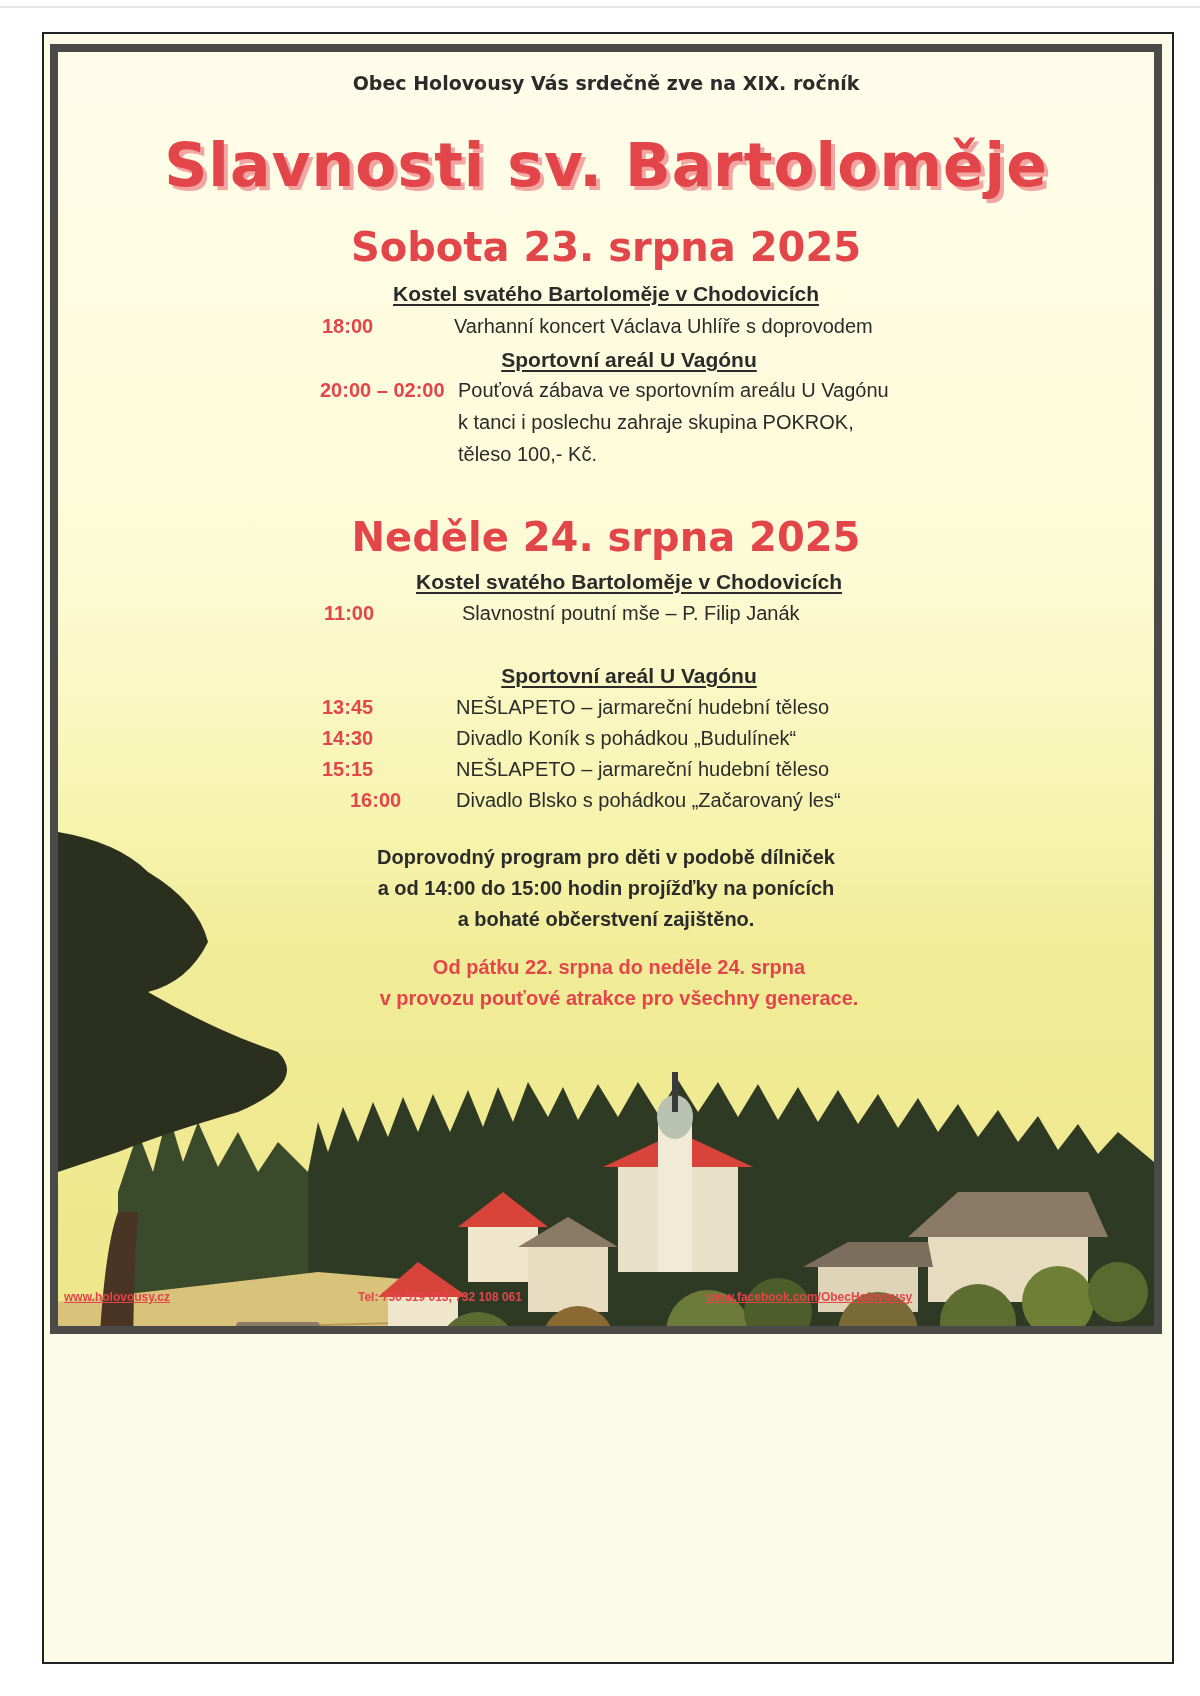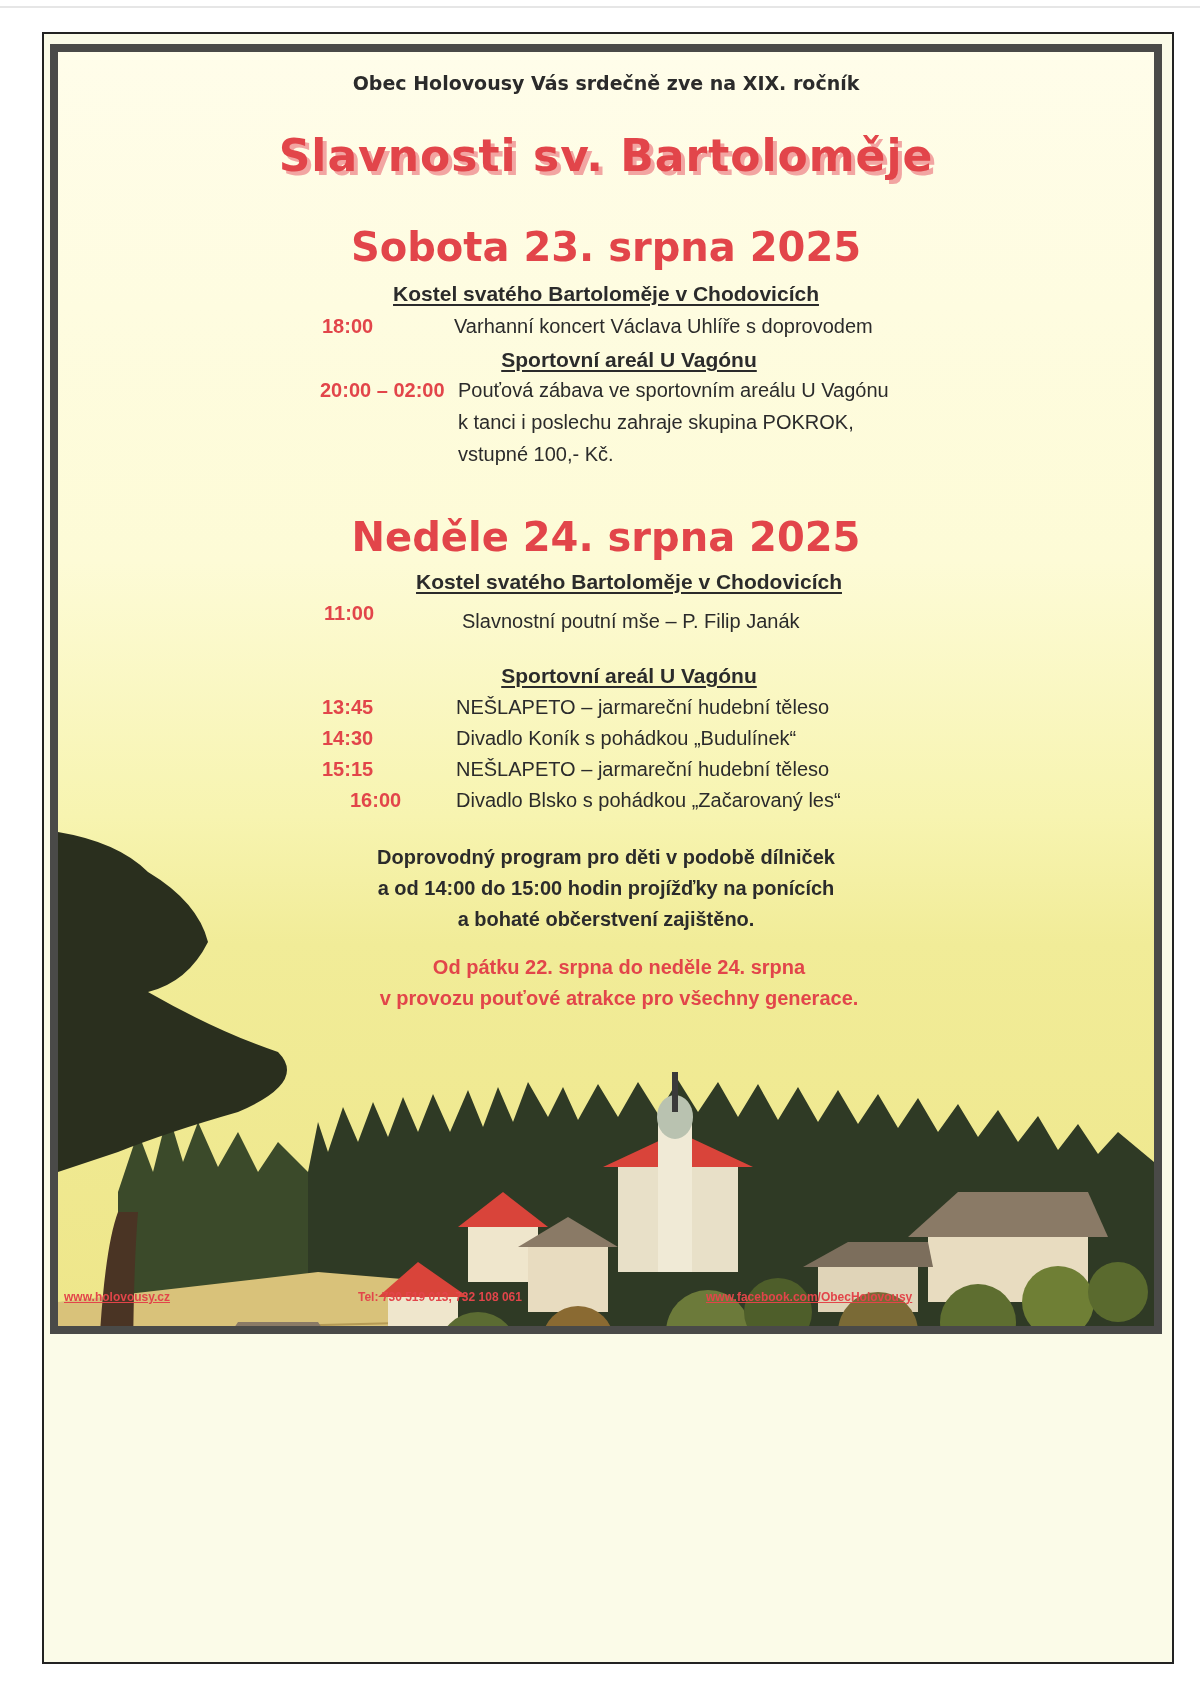--- a/index.html
+++ b/index.html
@@ -18,21 +18,21 @@
     border:8px solid #4a4a48; box-sizing:border-box; overflow:hidden;
     background: linear-gradient(180deg, #fffdea 0%, #fdfbd6 40%, #f7f4b0 60%, #f1ec98 70%, #eee68a 100%);
   }
   .content { position:absolute; left:0; top:0; width:100%; height:100%; }
   .invite {
     position:absolute; top:20px; left:0; width:100%; text-align:center;
     font-family:"DejaVu Sans", sans-serif; font-weight:bold; font-size:19px; color:#2b2b2b;
   }
   .main-title {
     position:absolute; top:78px; left:0; width:100%; text-align:center;
-    font-family:"DejaVu Sans", sans-serif; font-weight:bold; font-size:44px; color:#e2454a;
+    font-family:"DejaVu Sans", sans-serif; font-weight:bold; font-size:60px; color:#e2454a;
     text-shadow:4px 4px 0 #f2a5a2; letter-spacing:1px;
   }
   .day-title {
     position:absolute; left:0; width:100%; text-align:center;
     font-family:"DejaVu Sans", sans-serif; font-weight:bold; font-size:40px; color:#e2454a;
   }
   .venue {
     position:absolute; left:0; width:100%; text-align:center;
     font-family:"Liberation Sans", sans-serif; font-weight:bold; font-size:21px; color:#2b2b2b;
     text-decoration:underline; text-underline-offset:3px;
@@ -137,28 +137,28 @@
     </div>
     <div class="venue" style="top:296px; padding-left:46px; box-sizing:border-box;">Sportovní areál U Vagónu</div>
     <div class="row" style="top:327px;">
       <span class="time" style="left:262px;text-align:right;">20:00 – 02:00</span>
       <span class="desc" style="left:400px;">Pouťová zábava ve sportovním areálu U Vagónu</span>
     </div>
     <div class="row" style="top:359px;">
       <span class="desc" style="left:400px;">k tanci i poslechu zahraje skupina POKROK,</span>
     </div>
     <div class="row" style="top:391px;">
-      <span class="desc" style="left:400px;">vstupné 100,- Kč.</span>
+      <span class="desc" style="left:400px;">těleso 100,- Kč.</span>
     </div>
 
     <div class="day-title" style="top:462px;">Neděle 24. srpna 2025</div>
     <div class="venue" style="top:518px; padding-left:46px; box-sizing:border-box;">Kostel svatého Bartoloměje v Chodovicích</div>
     <div class="row" style="top:550px;">
       <span class="time" style="left:266px;">11:00</span>
-      <span class="desc" style="left:404px;margin-top:8px;">Slavnostní poutní mše – P. Filip Janák</span>
+      <span class="desc" style="left:404px;">Slavnostní poutní mše – P. Filip Janák</span>
     </div>
     <div class="venue" style="top:612px; padding-left:46px; box-sizing:border-box;">Sportovní areál U Vagónu</div>
     <div class="row" style="top:644px;">
       <span class="time" style="left:264px;">13:45</span>
       <span class="desc" style="left:398px;">NEŠLAPETO – jarmareční hudební těleso</span>
     </div>
     <div class="row" style="top:675px;">
       <span class="time" style="left:264px;">14:30</span>
       <span class="desc" style="left:398px;">Divadlo Koník s pohádkou „Budulínek“</span>
     </div>

